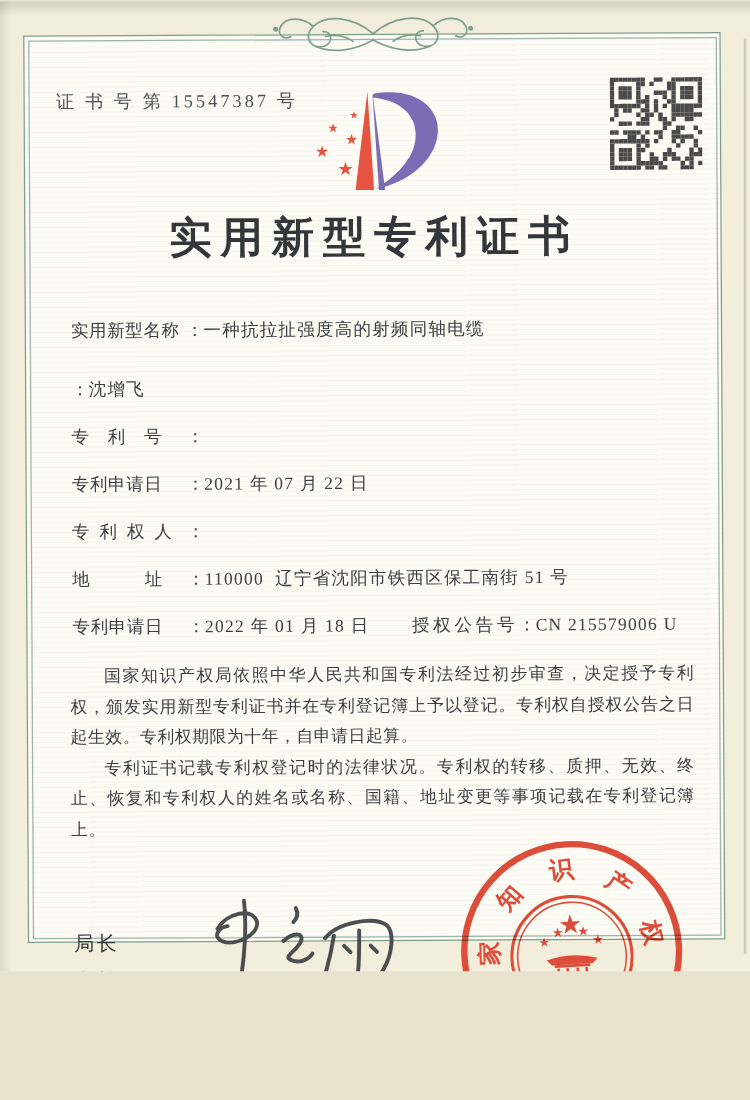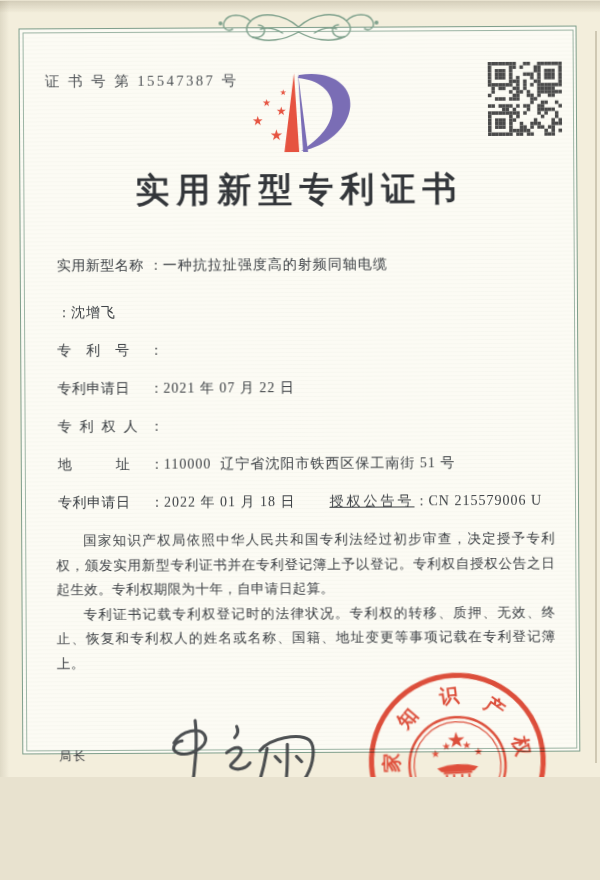--- a/index.html
+++ b/index.html
@@ -42,27 +42,27 @@
     font-size:34px;font-weight:700;letter-spacing:7px;color:#33363a;
   }
 
   .fields{position:absolute;left:57px;top:251px;right:34px;font-size:14px;color:#3c4044;}
   .frow{display:flex;align-items:baseline;line-height:25px;margin-bottom:13px;white-space:pre-wrap;}
   .frow.gap{margin-bottom:22px;}
   .flabel{display:inline-block;width:92px;letter-spacing:.5px;flex:0 0 auto;}
   .fcolon{flex:0 0 auto;}
   .fvalue{letter-spacing:1px;white-space:pre-wrap;}
   .pair2{margin-left:34px;display:inline-flex;align-items:baseline;}
-  .pair2 .flabel2{letter-spacing:3px;text-decoration:underline;}
+  .pair2 .flabel2{letter-spacing:3px;}
 
   .paras{position:absolute;left:55px;right:46px;top:527px;font-size:13.5px;line-height:1.82;
     letter-spacing:.4px;color:#3b3f43;text-align:justify;}
   .paras p{margin:0;text-indent:2em;}
 
-  .signer{position:absolute;left:57px;top:739px;font-size:12px;color:#34373b;letter-spacing:2px;line-height:30px;}
+  .signer{position:absolute;left:57px;top:739px;font-size:16px;color:#34373b;letter-spacing:2px;line-height:30px;}
   .signature{position:absolute;left:146px;top:714px;width:178px;height:86px;color:#3a3d41;}
 
   .seal{position:absolute;left:363px;top:669px;width:184px;height:184px;color:#dd3f2b;
     mix-blend-mode:multiply;opacity:.92;transform:rotate(-3deg);}
   .seal-date{position:absolute;left:370px;top:784px;font-size:15px;letter-spacing:1.5px;color:#2e3134;z-index:15;}
   .seal-wrap{z-index:20;}
 
   .footer{position:absolute;left:0;right:0;top:836px;text-align:center;font-size:12.5px;
     letter-spacing:2px;color:#4a4e52;}
 

